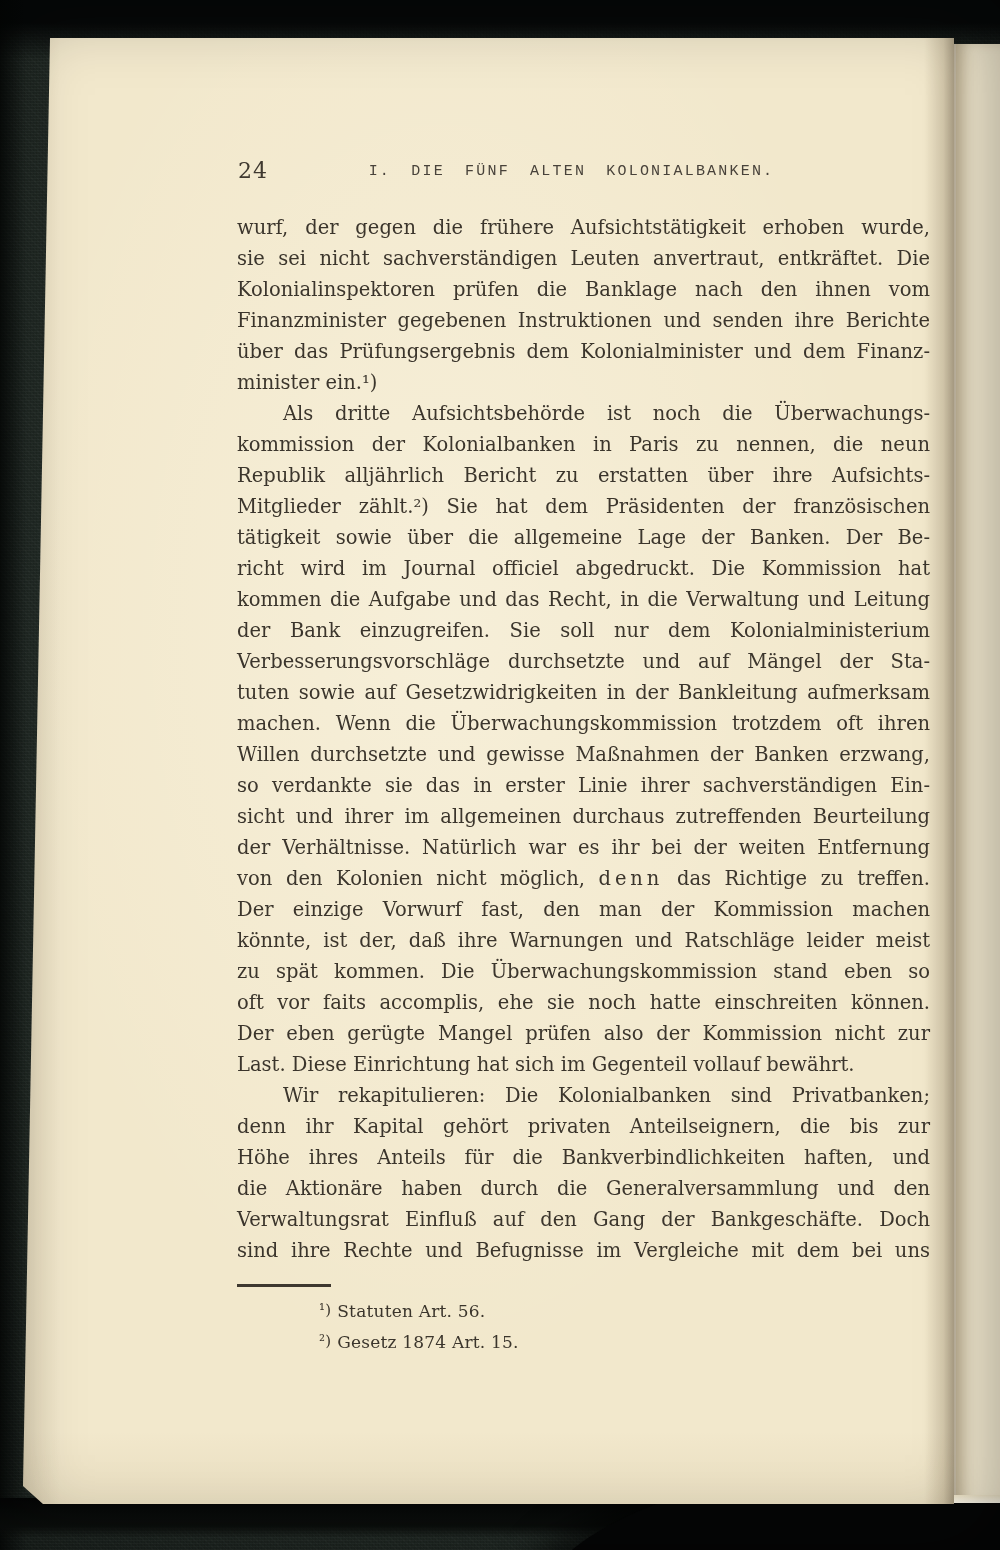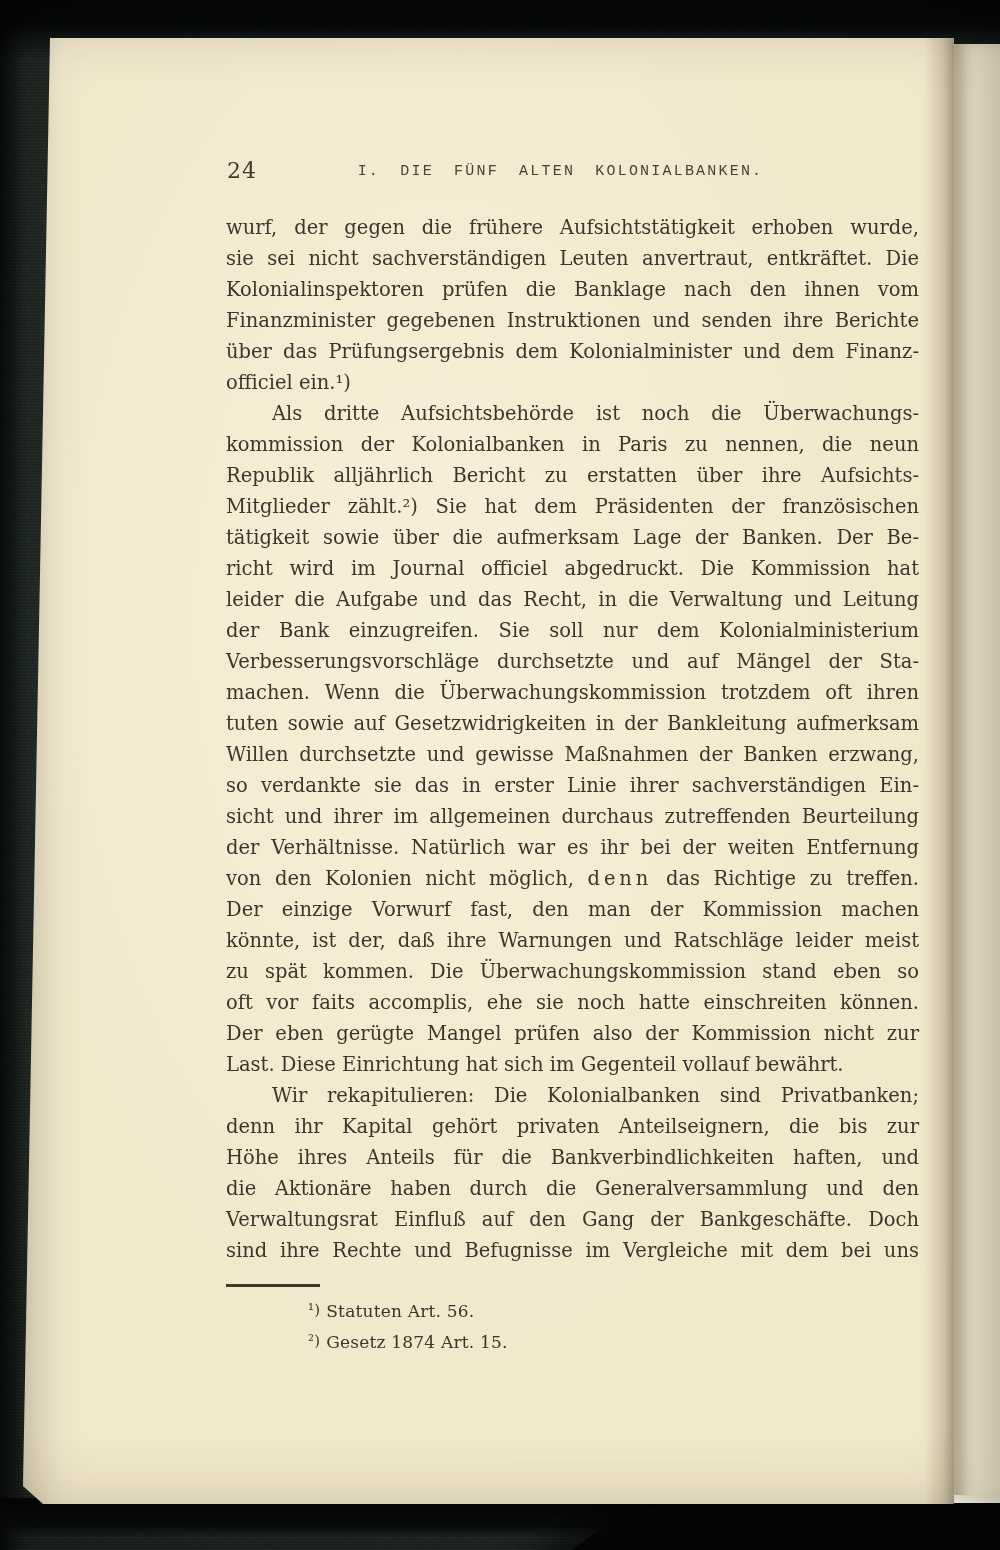--- a/index.html
+++ b/index.html
@@ -60,21 +60,21 @@
     position:absolute;left:954px;top:44px;width:46px;height:1459px;z-index:4;
     background:var(--paper-edge, #f5ecd2);
     box-shadow:inset 16px 0 16px -8px rgba(82,62,32,.45), inset 2px 0 0 rgba(255,252,240,.85);
   }
   .next-page-edge .bottom-stack{
     position:absolute;left:0;bottom:0;width:100%;height:8px;
     background:linear-gradient(#efe5c8, #fdf9ec);
   }
   
   .content{
-    position:absolute;left:226px;top:156px;width:693px;z-index:6;
+    position:absolute;left:237px;top:156px;width:693px;z-index:6;
     color:var(--ink, #3b352c);
   }
   .running-head{
     position:relative;height:42px;
   }
   .pagenum{
     position:absolute;left:1px;top:2px;font-size:22px;letter-spacing:1px;color:#3f3930;
   }
   .headtitle{
     position:absolute;left:0;right:24px;top:7px;text-align:center;
@@ -128,32 +128,32 @@
     <div class="running-head">
       <span class="pagenum">24</span>
       <span class="headtitle">I. DIE FÜNF ALTEN KOLONIALBANKEN.</span>
     </div>
     <div class="bodytext">
         <div class="line">wurf, der gegen die frühere Aufsichtstätigkeit erhoben wurde,</div>
         <div class="line">sie sei nicht sachverständigen Leuten anvertraut, entkräftet. Die</div>
         <div class="line">Kolonialinspektoren prüfen die Banklage nach den ihnen vom</div>
         <div class="line">Finanzminister gegebenen Instruktionen und senden ihre Berichte</div>
         <div class="line">über das Prüfungsergebnis dem Kolonialminister und dem Finanz-</div>
-        <div class="line last">officiel ein.¹)</div>
+        <div class="line last">minister ein.¹)</div>
         <div class="line indent">Als dritte Aufsichtsbehörde ist noch die Überwachungs-</div>
         <div class="line">kommission der Kolonialbanken in Paris zu nennen, die neun</div>
         <div class="line">Republik alljährlich Bericht zu erstatten über ihre Aufsichts-</div>
         <div class="line">Mitglieder zählt.²) Sie hat dem Präsidenten der französischen</div>
-        <div class="line">tätigkeit sowie über die aufmerksam Lage der Banken. Der Be-</div>
+        <div class="line">tätigkeit sowie über die allgemeine Lage der Banken. Der Be-</div>
         <div class="line">richt wird im Journal officiel abgedruckt. Die Kommission hat</div>
-        <div class="line">leider die Aufgabe und das Recht, in die Verwaltung und Leitung</div>
+        <div class="line">kommen die Aufgabe und das Recht, in die Verwaltung und Leitung</div>
         <div class="line">der Bank einzugreifen. Sie soll nur dem Kolonialministerium</div>
         <div class="line">Verbesserungsvorschläge durchsetzte und auf Mängel der Sta-</div>
+        <div class="line">tuten sowie auf Gesetzwidrigkeiten in der Bankleitung aufmerksam</div>
         <div class="line">machen. Wenn die Überwachungskommission trotzdem oft ihren</div>
-        <div class="line">tuten sowie auf Gesetzwidrigkeiten in der Bankleitung aufmerksam</div>
         <div class="line">Willen durchsetzte und gewisse Maßnahmen der Banken erzwang,</div>
         <div class="line">so verdankte sie das in erster Linie ihrer sachverständigen Ein-</div>
         <div class="line">sicht und ihrer im allgemeinen durchaus zutreffenden Beurteilung</div>
         <div class="line">der Verhältnisse. Natürlich war es ihr bei der weiten Entfernung</div>
         <div class="line">von den Kolonien nicht möglich, <span class="spaced">denn</span> das Richtige zu treffen.</div>
         <div class="line">Der einzige Vorwurf fast, den man der Kommission machen</div>
         <div class="line">könnte, ist der, daß ihre Warnungen und Ratschläge leider meist</div>
         <div class="line">zu spät kommen. Die Überwachungskommission stand eben so</div>
         <div class="line">oft vor faits accomplis, ehe sie noch hatte einschreiten können.</div>
         <div class="line">Der eben gerügte Mangel prüfen also der Kommission nicht zur</div>

